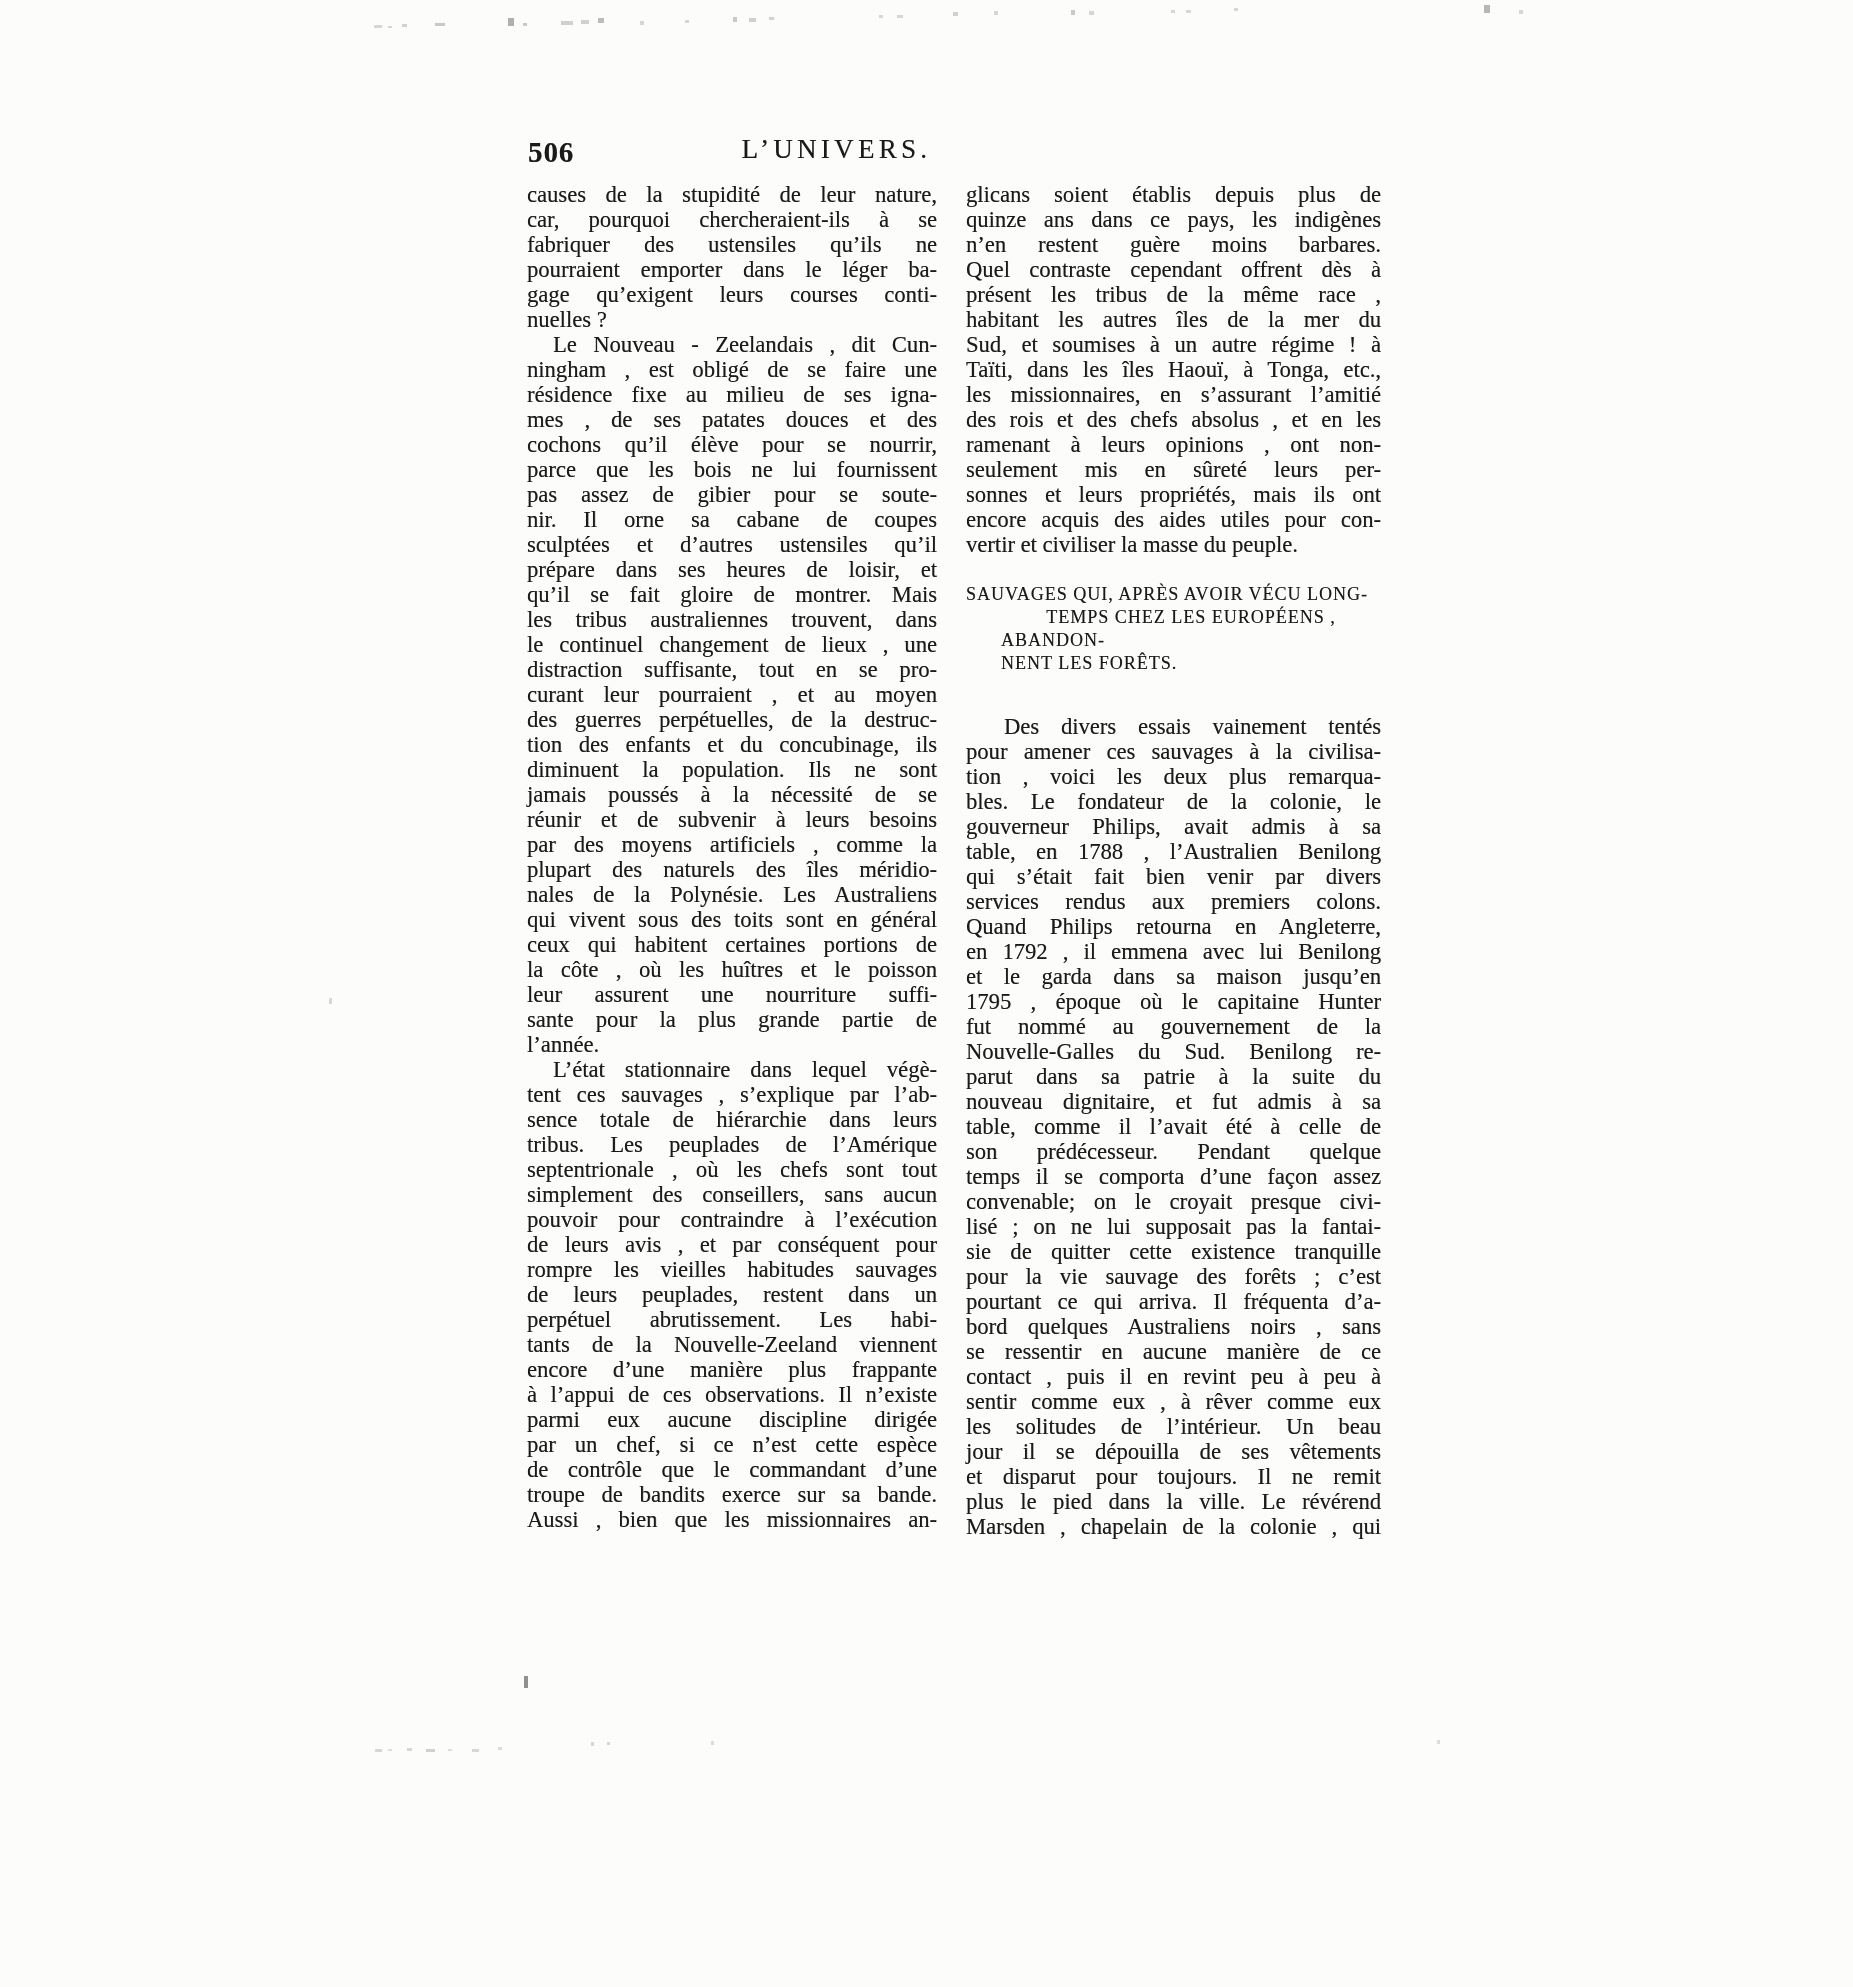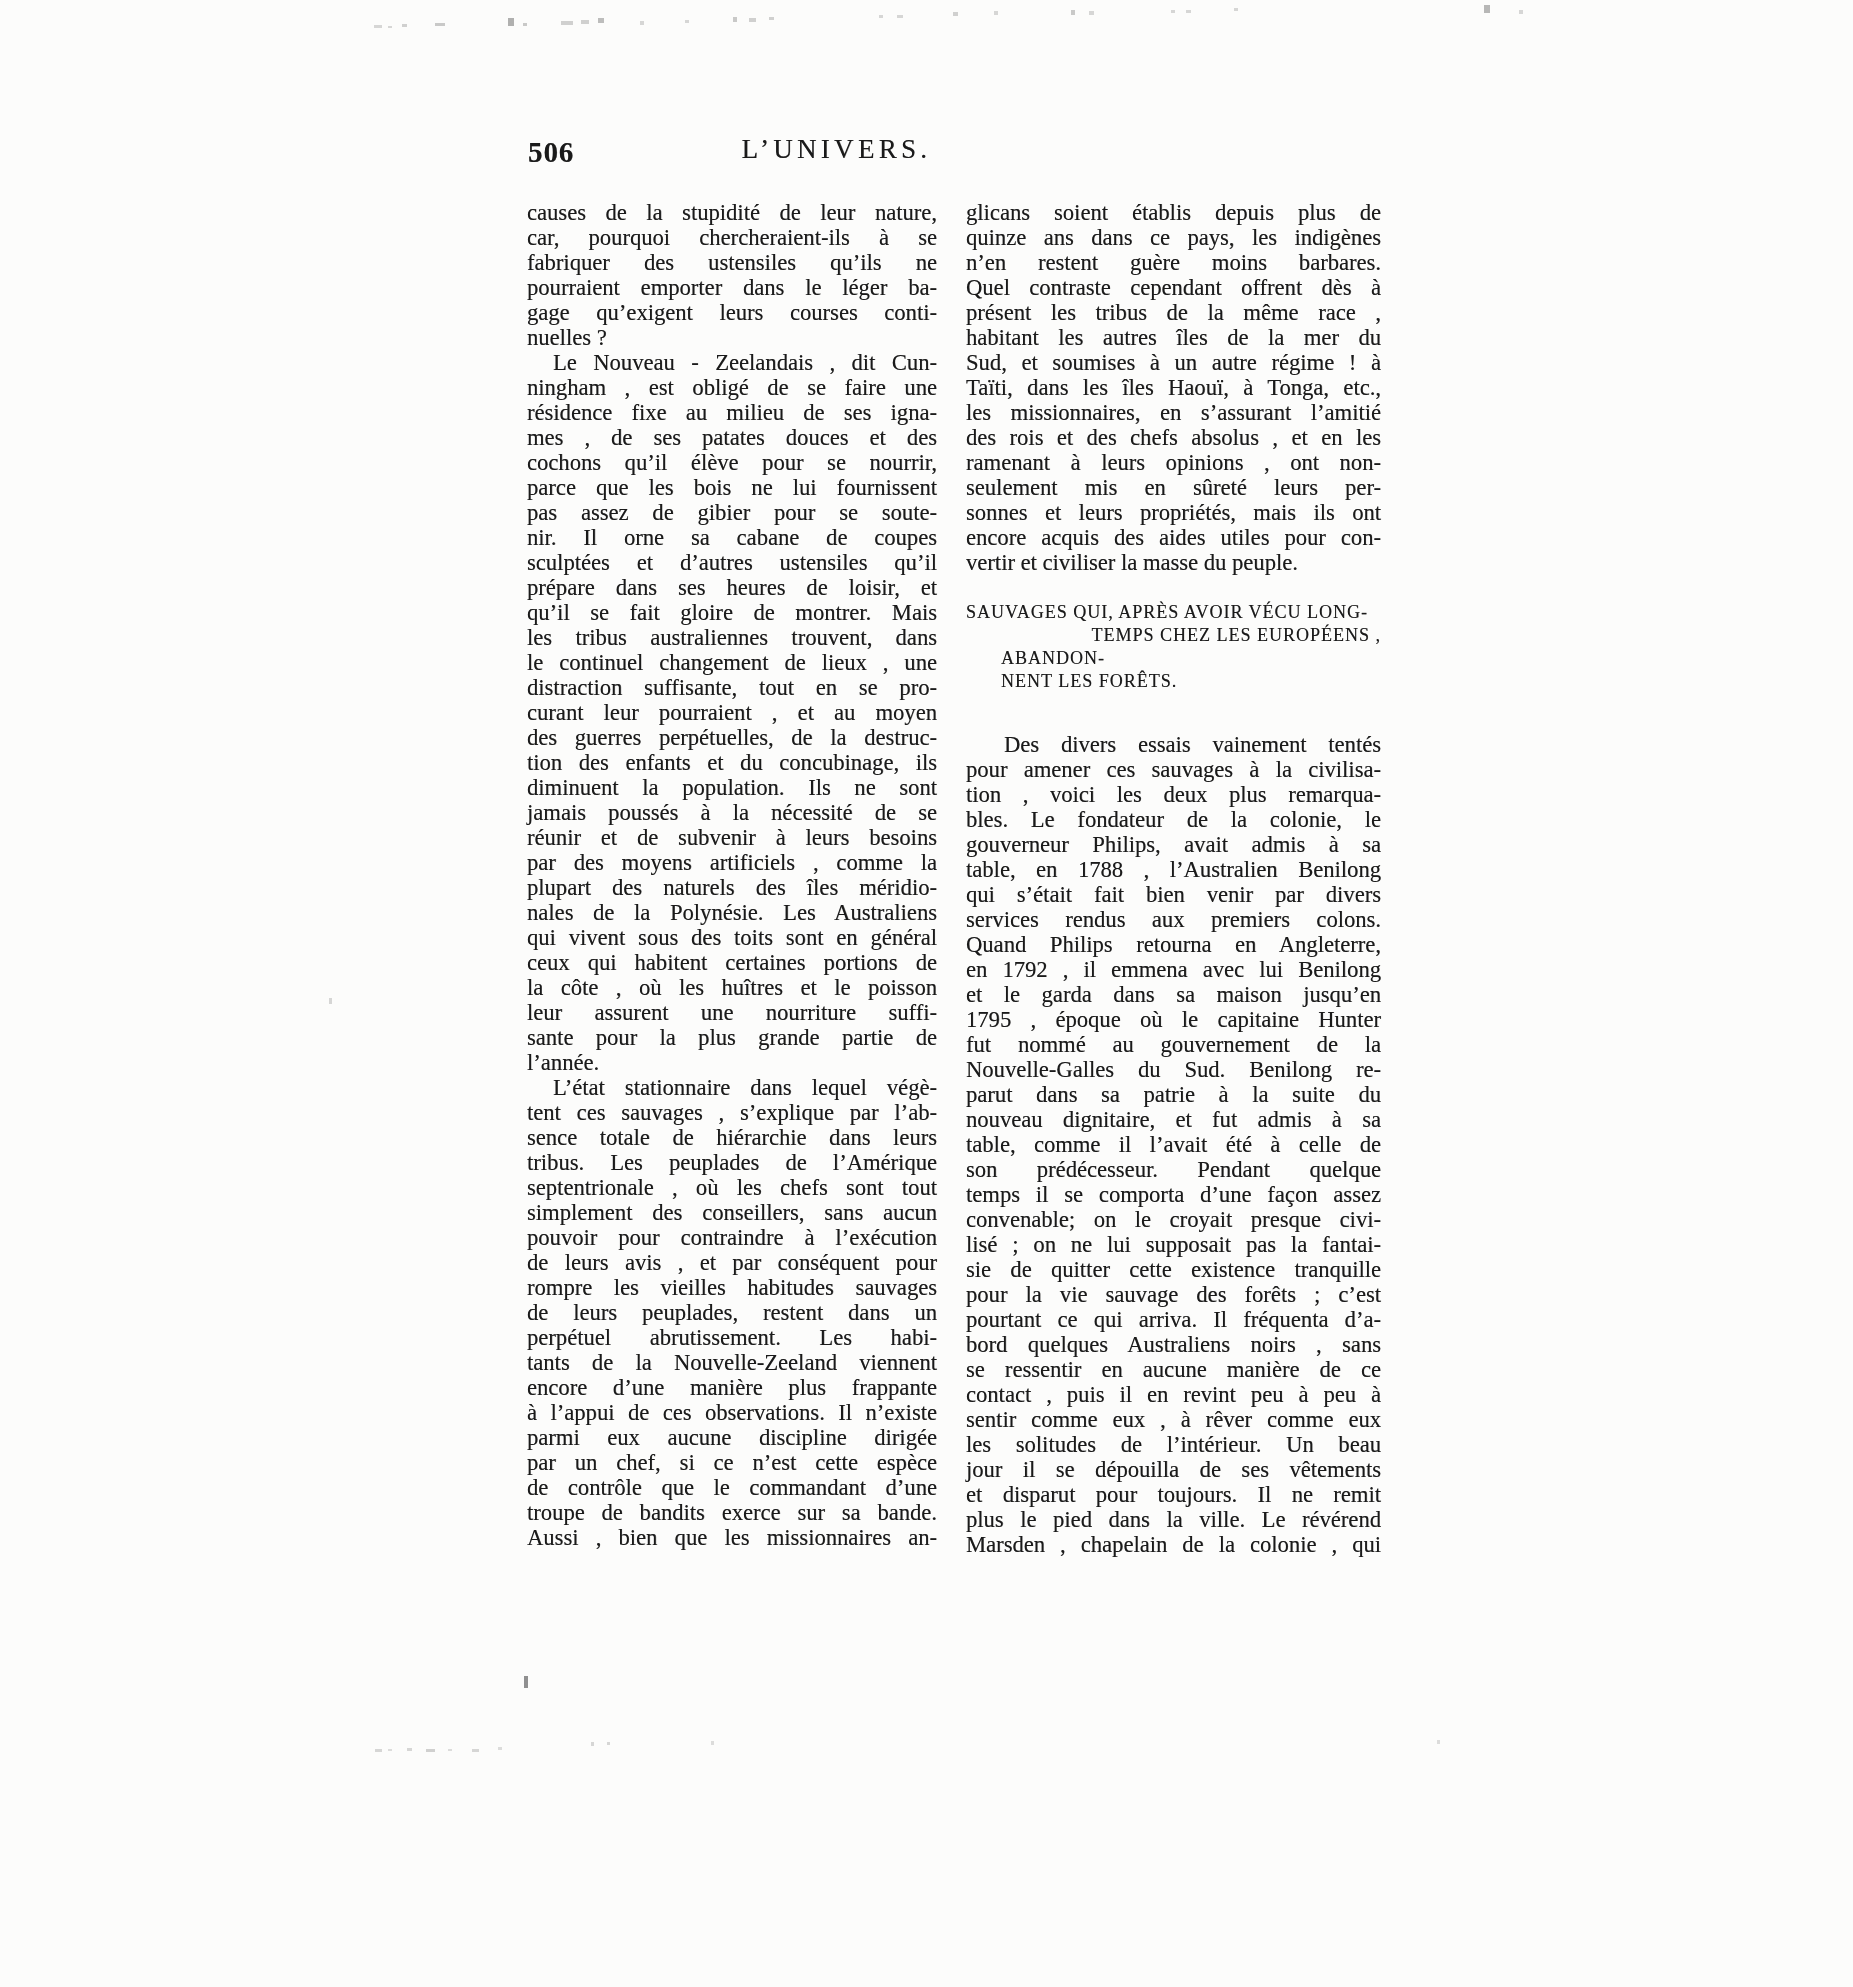--- a/index.html
+++ b/index.html
@@ -6,29 +6,29 @@
   body{
     width:1854px;height:1988px;position:relative;overflow:hidden;
     background:#fcfcfb;
     font-family:"Liberation Serif","DejaVu Serif",serif;
     color:#1a1a1a;
   }
   #page{position:absolute;inset:0;}
   .txt{text-shadow:0.3px 0.3px 0.3px rgba(25,25,25,0.5);}
   #pageno{position:absolute;left:528px;top:136px;font-size:29px;font-weight:700;letter-spacing:0.9px;}
   #runtitle{position:absolute;left:0;top:134px;width:1673px;text-align:center;font-size:27px;letter-spacing:4.3px;}
-  .col{position:absolute;top:200px;font-size:22.6px;line-height:25px;}
+  .col{position:absolute;top:182px;font-size:22.6px;line-height:25px;}
   #leftcol{left:527px;width:410px;}
   #rightcol{left:966px;width:415px;}
   .ln{text-align:justify;text-align-last:justify;}
   .ln.endline{text-align-last:left;}
   #leftcol .ln.ind{text-indent:26px;}
   #rightcol .ln.ind{text-indent:38px;}
   .heading{margin:26px 0 39px 0;font-size:18px;line-height:23px;letter-spacing:1px;}
-  .hln{text-align:right;text-align-last:left;}
+  .hln{text-align:center;text-align-last:left;}
   .hln.hang{padding-left:35px;}
   .artifact{position:absolute;background:#7d7d7d;}
 </style>
 </head>
 <body>
 
 <div id="page">
   <div id="pageno" class="txt">506</div>
   <div id="runtitle" class="txt">L’UNIVERS.</div>
   <div id="leftcol" class="col txt">

